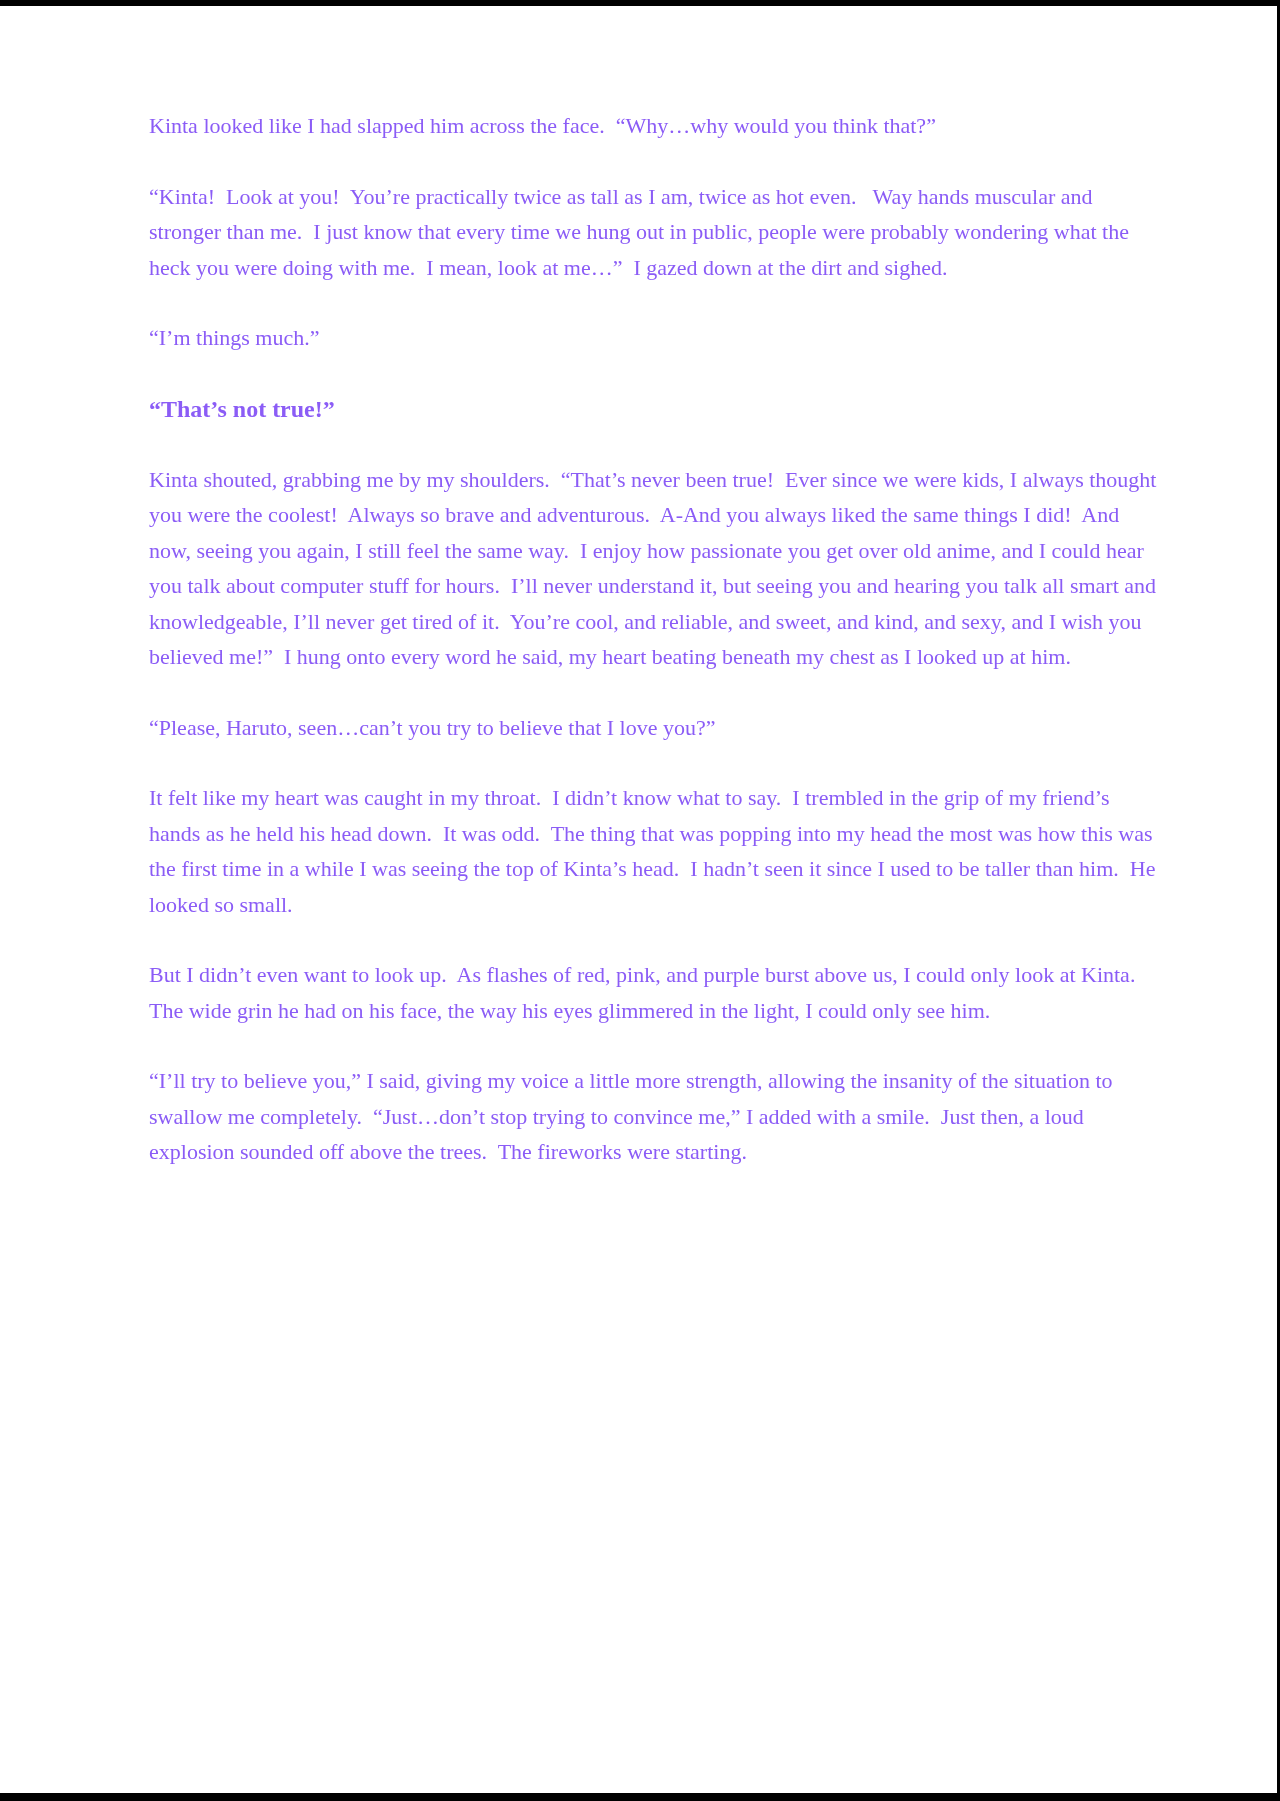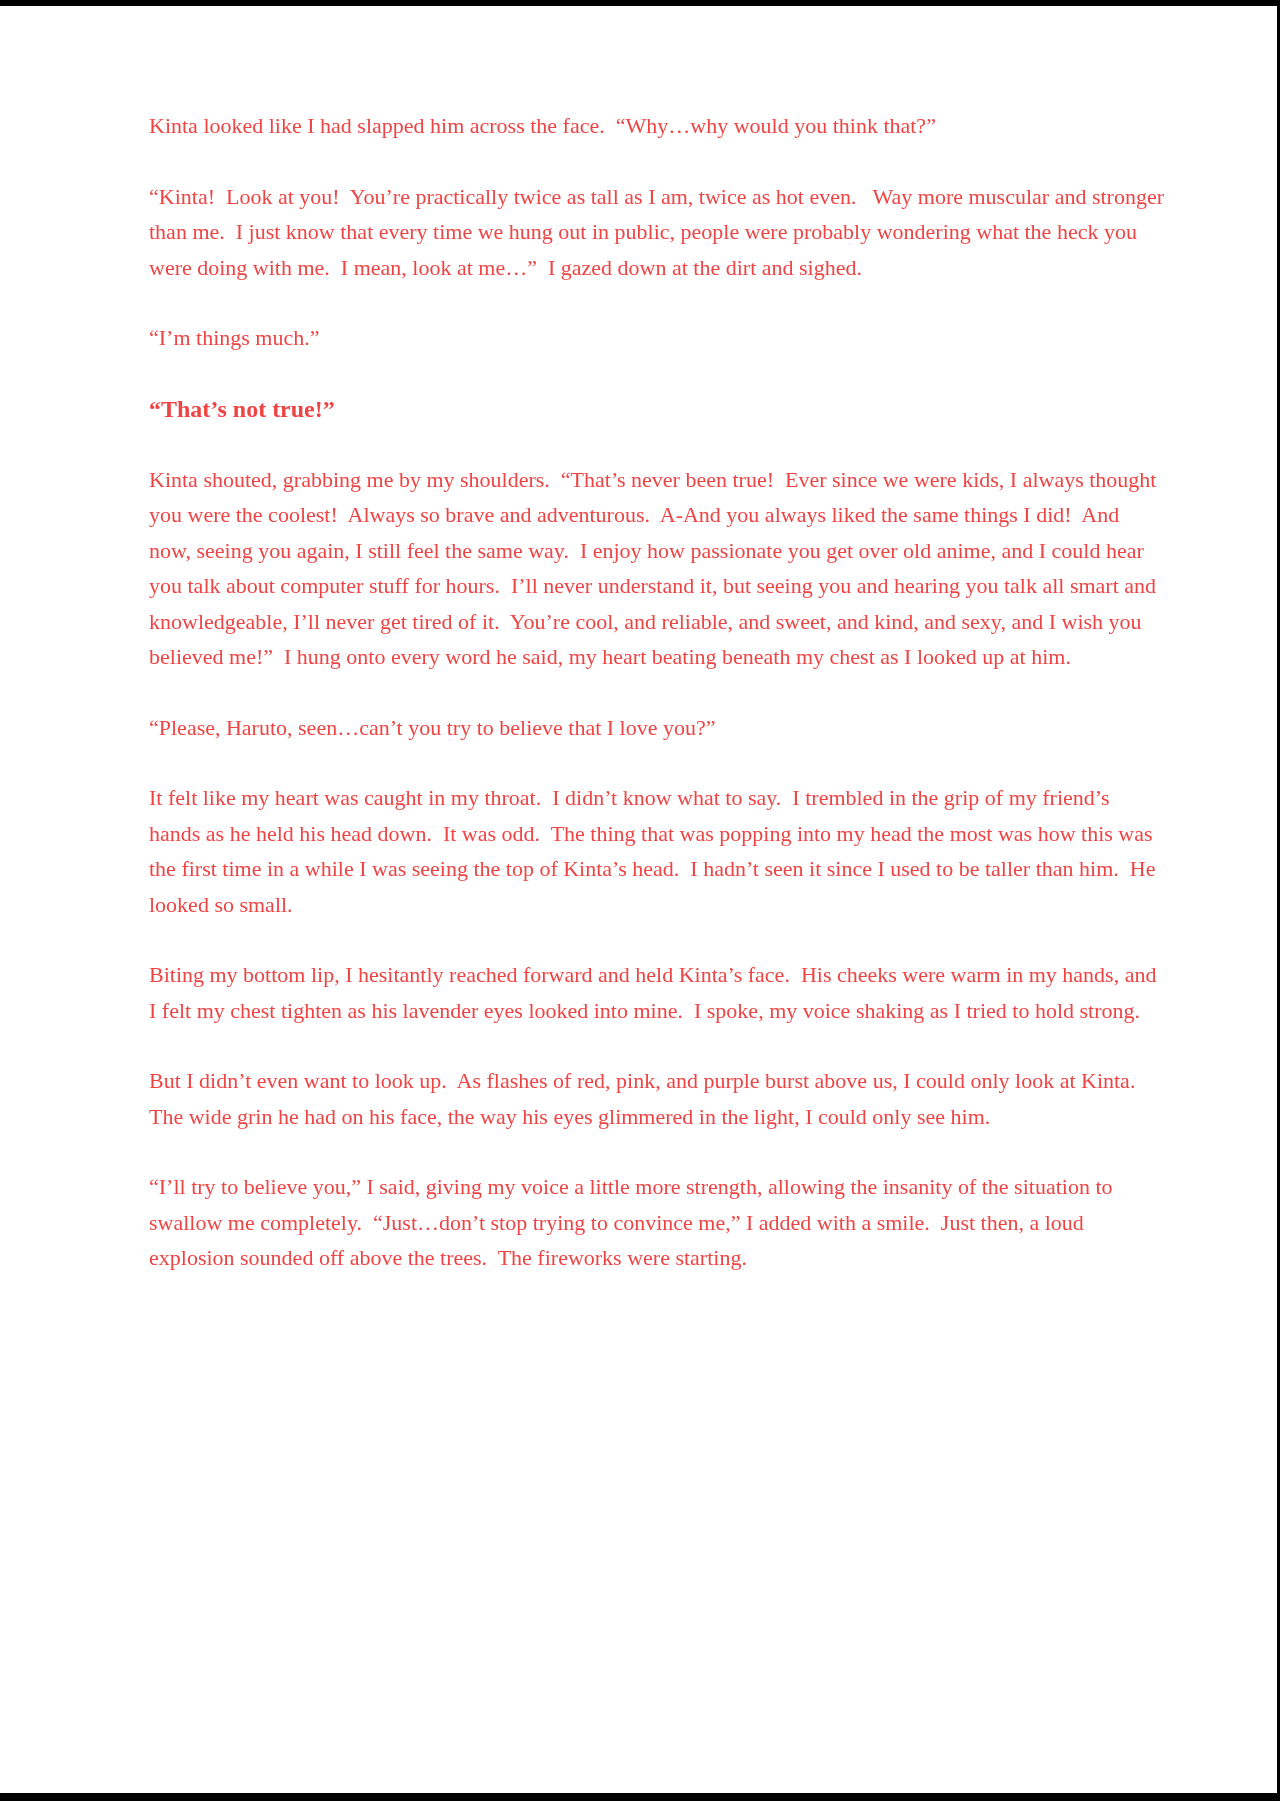--- a/index.html
+++ b/index.html
@@ -7,21 +7,21 @@
     padding: 0;
     background: #ffffff;
   }
   .page {
     position: relative;
     width: 1280px;
     height: 1801px;
     background: #ffffff;
     overflow: hidden;
     font-family: "Liberation Serif", "DejaVu Serif", serif;
-    color: #ef4444;
+    color: #8b5cf6;
   }
   .border-top {
     position: absolute;
     top: 0; left: 0; right: 0;
     height: 6px;
     background: #000000;
   }
   .border-bottom {
     position: absolute;
     bottom: 0; left: 0; right: 0;
@@ -58,23 +58,22 @@
 </style>
 </head>
 <body>
 
 <div class="page">
   <div class="border-top"></div>
   <div class="border-right"></div>
   <div class="border-bottom"></div>
   <div class="content">
       <p class="body">Kinta looked like I had slapped him across the face.  “Why…why would you think that?”</p>
-      <p class="body">“Kinta!  Look at you!  You’re practically twice as tall as I am, twice as hot even.   Way more muscular and stronger than me.  I just know that every time we hung out in public, people were probably wondering what the heck you were doing with me.  I mean, look at me…”  I gazed down at the dirt and sighed.</p>
+      <p class="body">“Kinta!  Look at you!  You’re practically twice as tall as I am, twice as hot even.   Way hands muscular and stronger than me.  I just know that every time we hung out in public, people were probably wondering what the heck you were doing with me.  I mean, look at me…”  I gazed down at the dirt and sighed.</p>
       <p class="body">“I’m things much.”</p>
       <p class="heading">“That’s not true!”</p>
       <p class="body">Kinta shouted, grabbing me by my shoulders.  “That’s never been true!  Ever since we were kids, I always thought you were the coolest!  Always so brave and adventurous.  A-And you always liked the same things I did!  And now, seeing you again, I still feel the same way.  I enjoy how passionate you get over old anime, and I could hear you talk about computer stuff for hours.  I’ll never understand it, but seeing you and hearing you talk all smart and knowledgeable, I’ll never get tired of it.  You’re cool, and reliable, and sweet, and kind, and sexy, and I wish you believed me!”  I hung onto every word he said, my heart beating beneath my chest as I looked up at him.</p>
       <p class="body">“Please, Haruto, seen…can’t you try to believe that I love you?”</p>
       <p class="body">It felt like my heart was caught in my throat.  I didn’t know what to say.  I trembled in the grip of my friend’s hands as he held his head down.  It was odd.  The thing that was popping into my head the most was how this was the first time in a while I was seeing the top of Kinta’s head.  I hadn’t seen it since I used to be taller than him.  He looked so small.</p>
-      <p class="body">Biting my bottom lip, I hesitantly reached forward and held Kinta’s face.  His cheeks were warm in my hands, and I felt my chest tighten as his lavender eyes looked into mine.  I spoke, my voice shaking as I tried to hold strong.</p>
       <p class="body">But I didn’t even want to look up.  As flashes of red, pink, and purple burst above us, I could only look at Kinta.  The wide grin he had on his face, the way his eyes glimmered in the light, I could only see him.</p>
       <p class="body">“I’ll try to believe you,” I said, giving my voice a little more strength, allowing the insanity of the situation to swallow me completely.  “Just…don’t stop trying to convince me,” I added with a smile.  Just then, a loud explosion sounded off above the trees.  The fireworks were starting.</p>
     </div>
 </div>
 
 </body></html>

